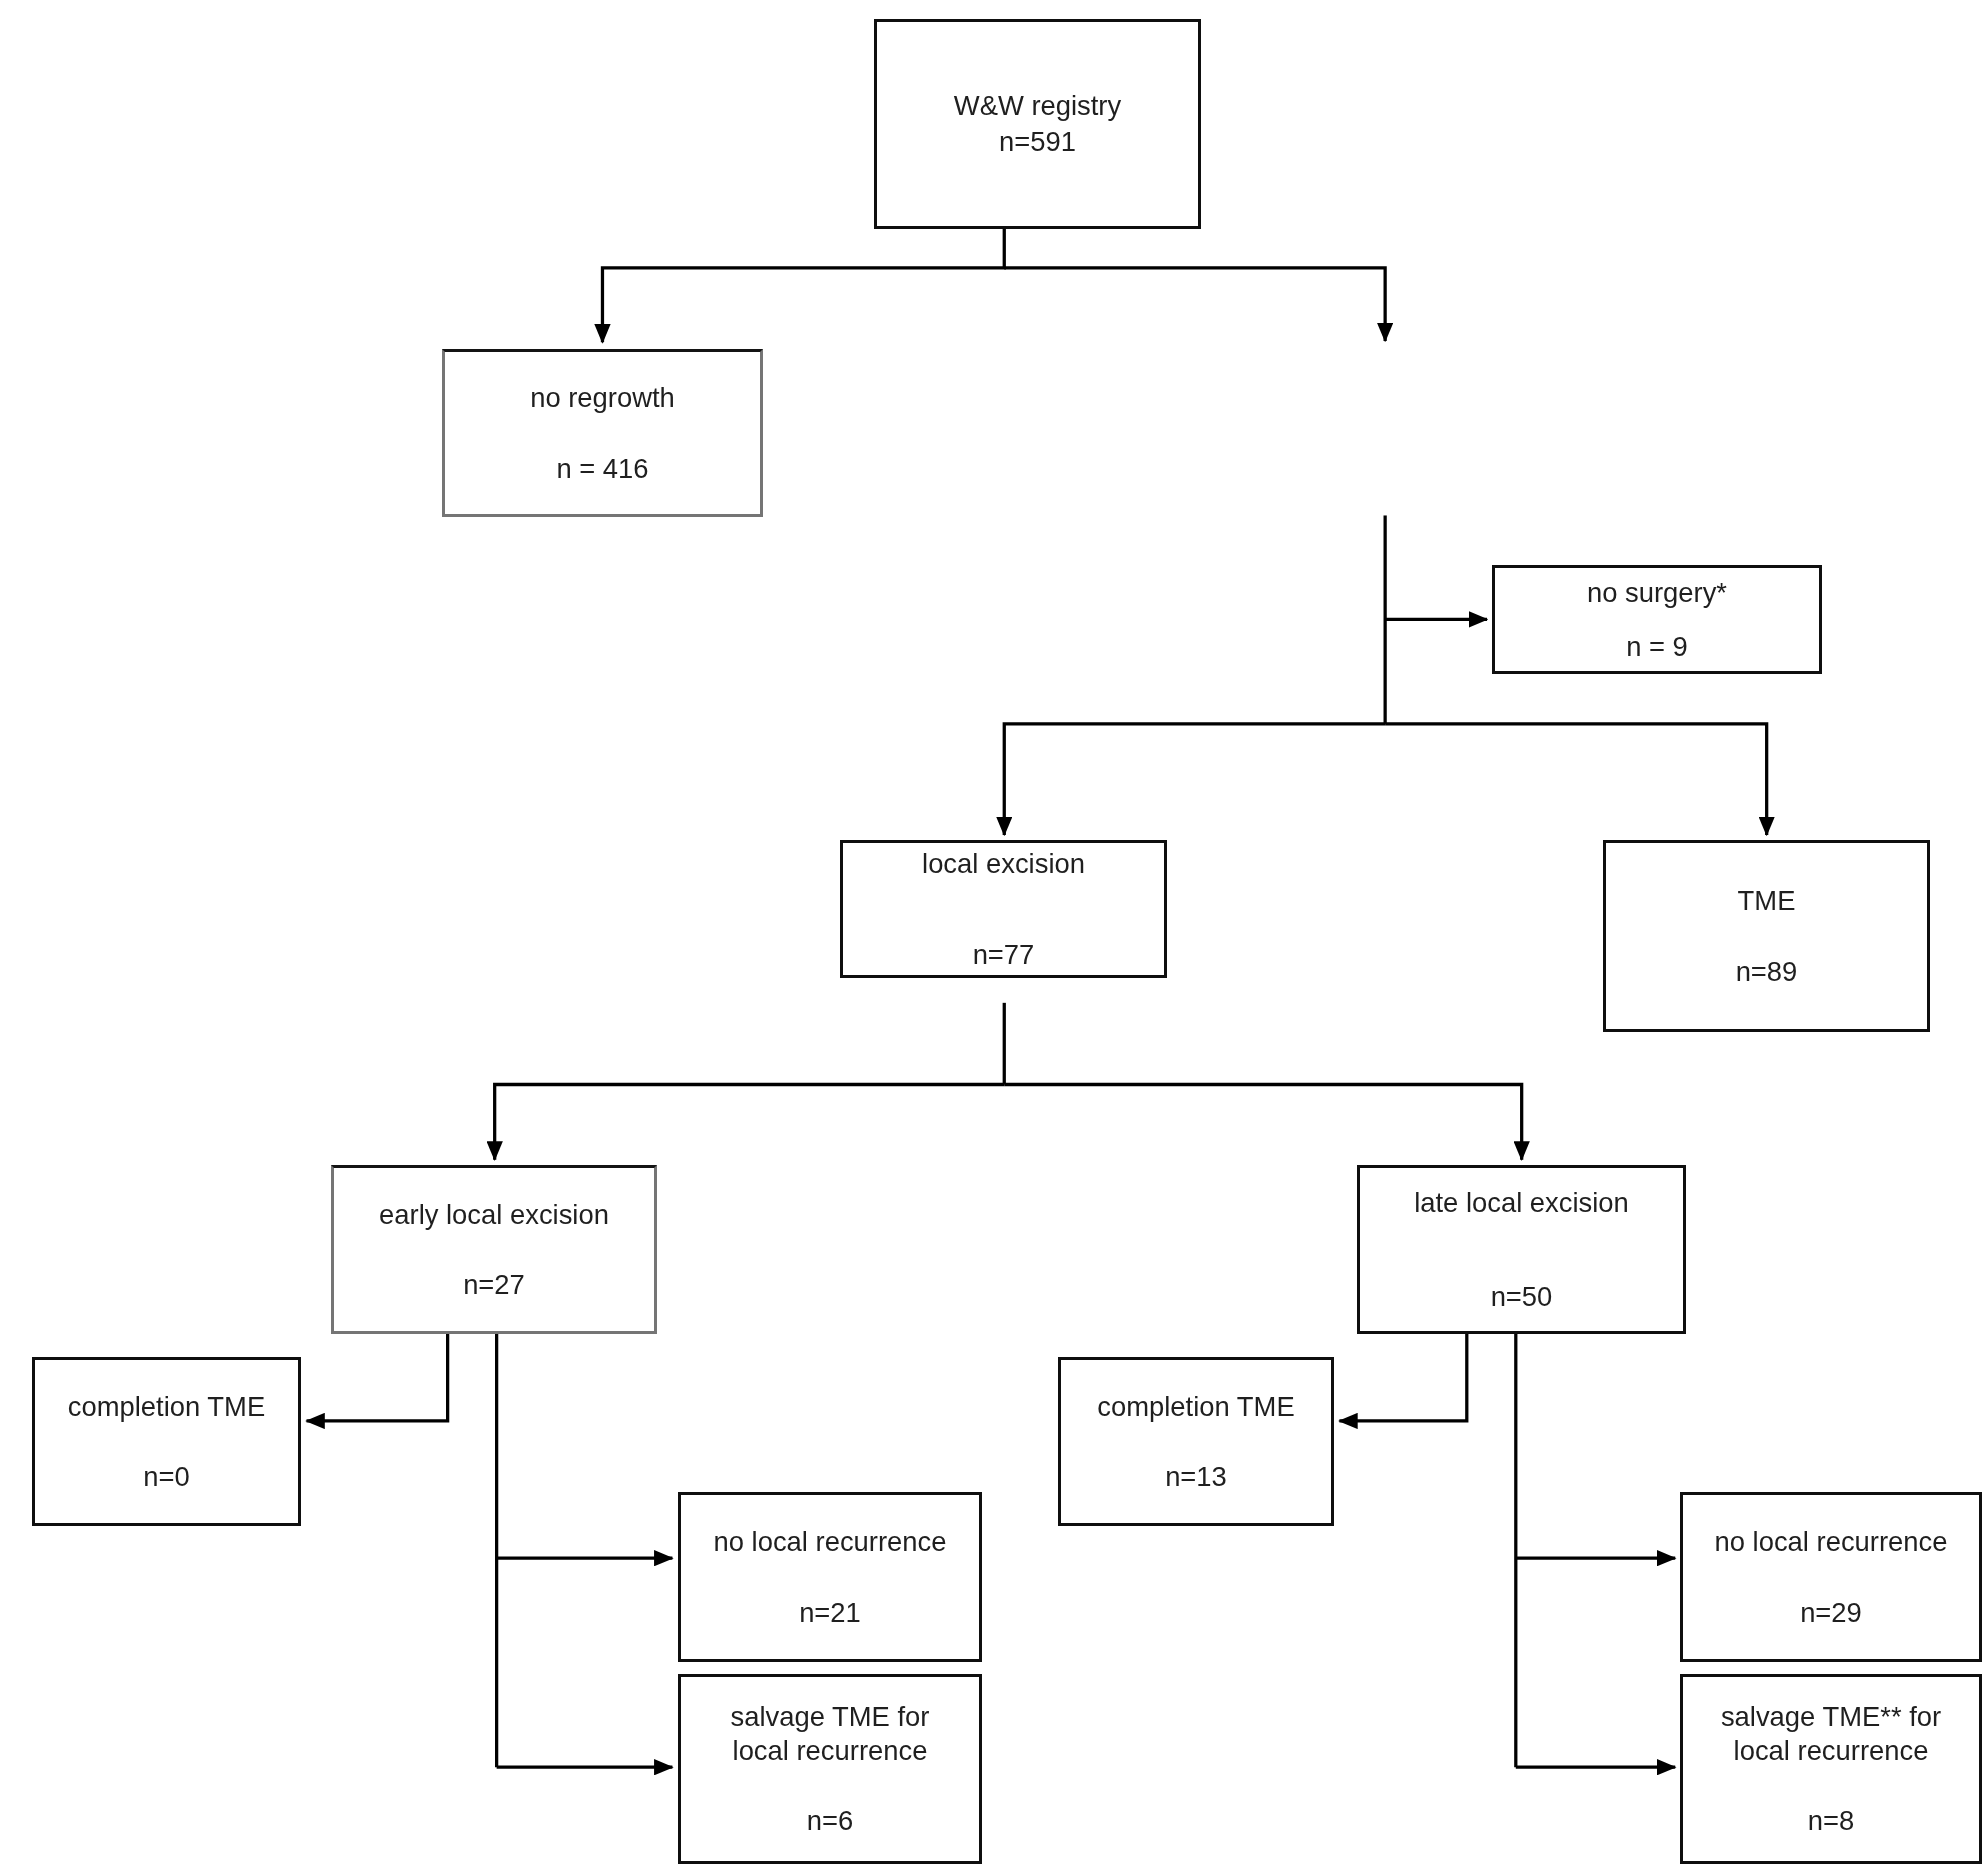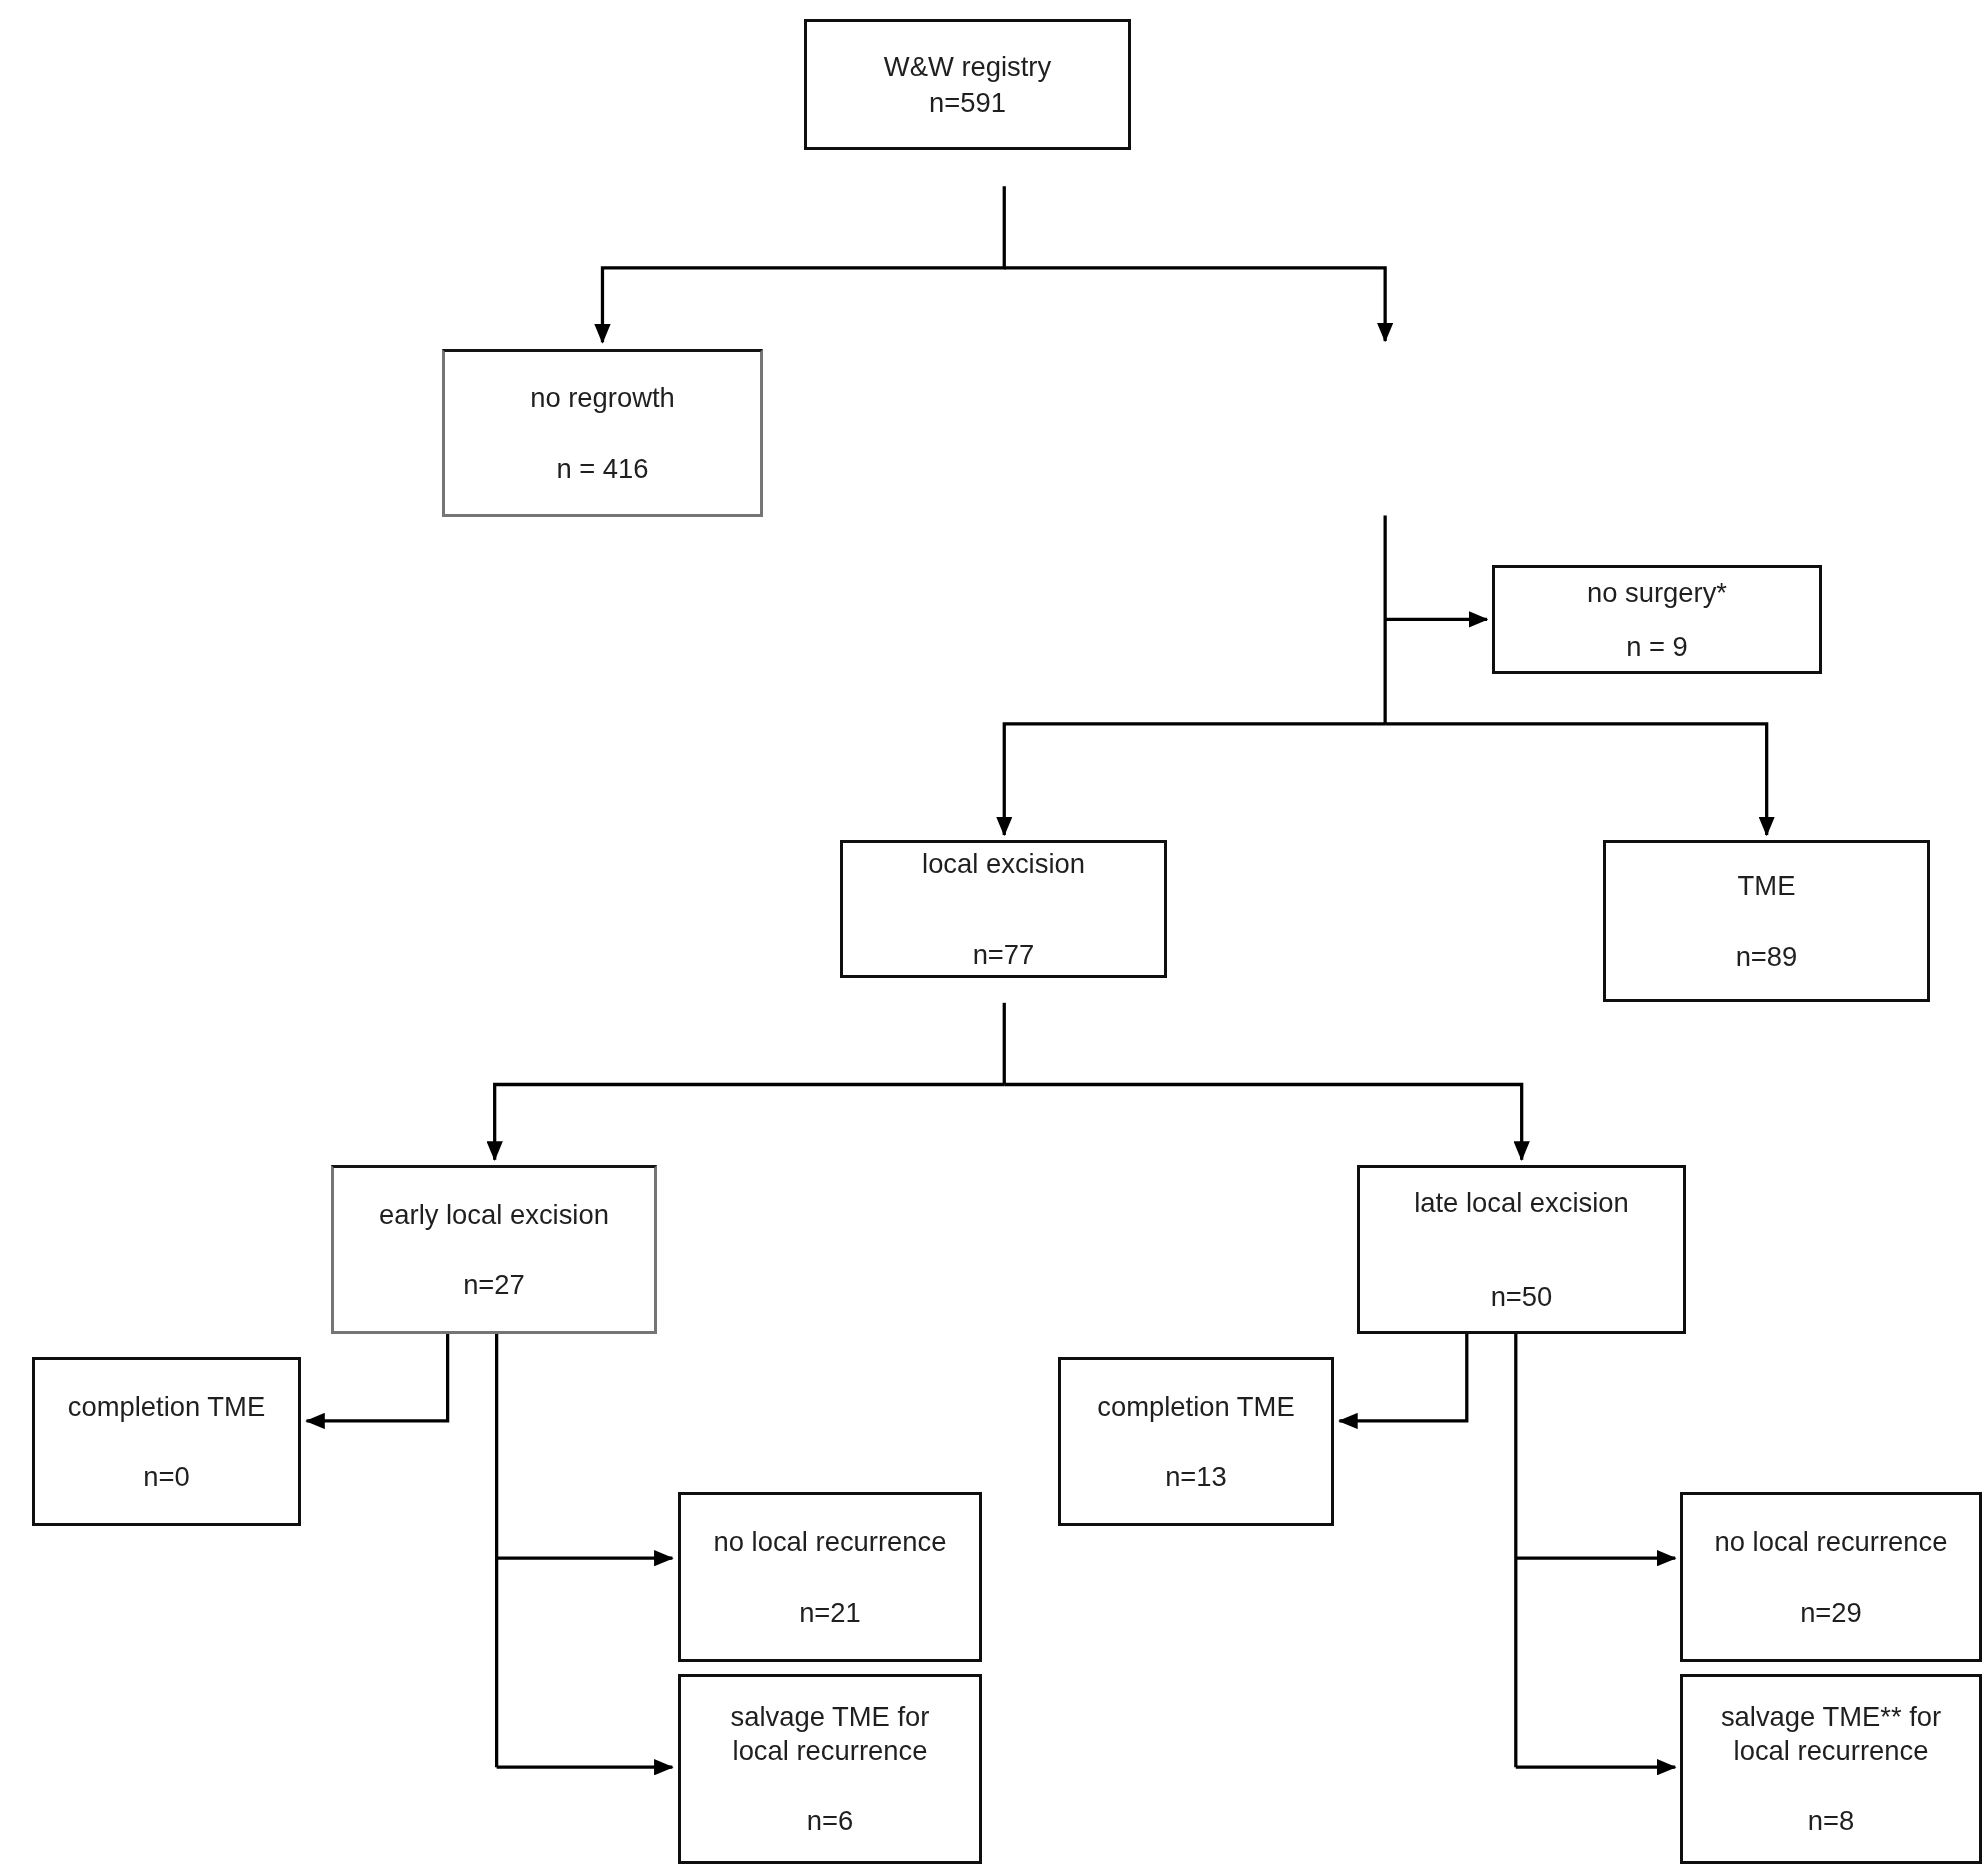--- a/index.html
+++ b/index.html
@@ -80,42 +80,42 @@
       <path d="M760 2042 V2705"></path>
       <path d="M760 2385 H1029" marker-end="url(#arrow)"></path>
       <path d="M760 2705 H1029" marker-end="url(#arrow)"></path>
       <path d="M2245 2042 V2175 H2050" marker-end="url(#arrow)"></path>
       <path d="M2320 2042 V2705"></path>
       <path d="M2320 2385 H2564" marker-end="url(#arrow)"></path>
       <path d="M2320 2705 H2564" marker-end="url(#arrow)"></path>
     </g>
   </svg>
 
-  <div class="node tight" style="left:804px; top:19px; width:327px; height:131px;">
+  <div class="node tight" style="left:874px; top:19px; width:327px; height:210px;">
     <div class="lbl">W&amp;W registry</div>
     <div class="val">n=591</div>
   </div>
 
   <div class="node gray" style="left:442px; top:349px; width:321px; height:168px;justify-content:center;">
     <div class="lbl">no regrowth</div>
     <div class="val">n = 416</div>
   </div>
 
 
   <div class="node short" style="left:1492px; top:565px; width:330px; height:109px;justify-content:center;">
     <div class="lbl">no surgery*</div>
     <div class="val">n = 9</div>
   </div>
 
   <div class="node" style="left:840px; top:840px; width:327px; height:138px;gap:21px;">
     <div class="lbl">local excision</div>
     <div class="val">n=77</div>
   </div>
 
-  <div class="node" style="left:1603px; top:840px; width:327px; height:162px;">
+  <div class="node" style="left:1603px; top:840px; width:327px; height:192px;">
     <div class="lbl">TME</div>
     <div class="val">n=89</div>
   </div>
 
   <div class="node gray" style="left:331px; top:1165px; width:326px; height:169px;">
     <div class="lbl">early local excision</div>
     <div class="val">n=27</div>
   </div>
 
   <div class="node" style="left:1357px; top:1165px; width:329px; height:169px;gap:23px;">

